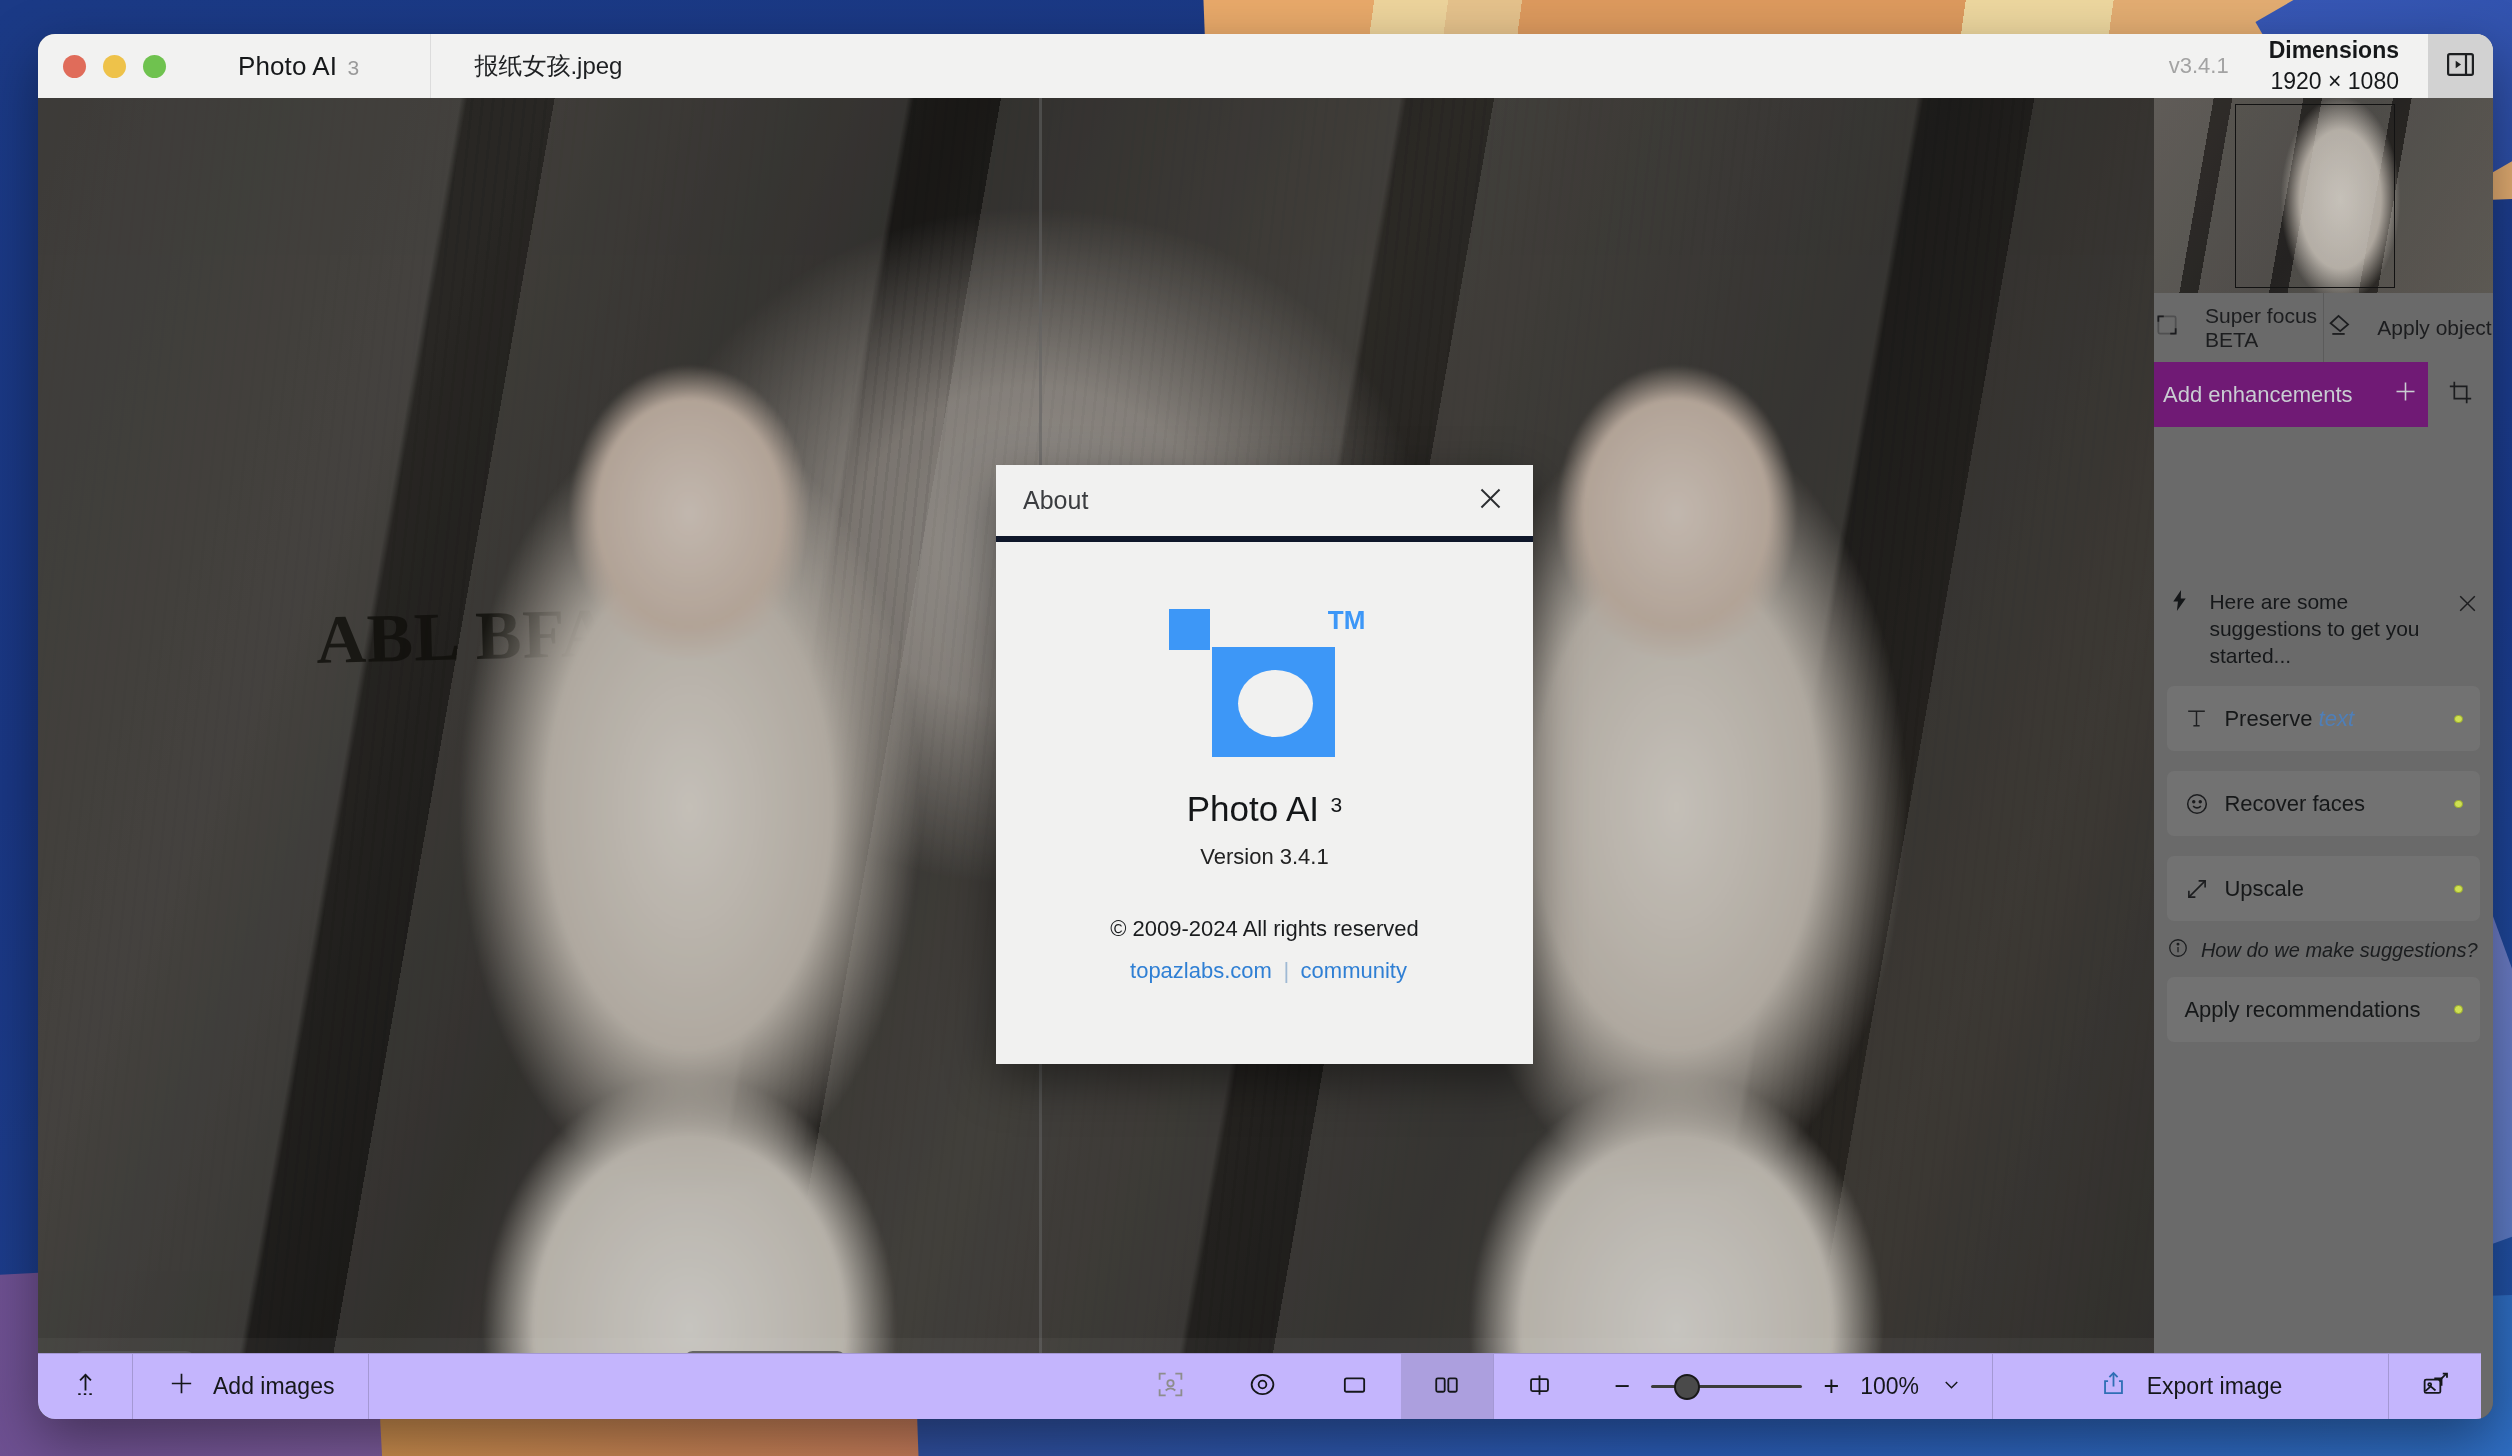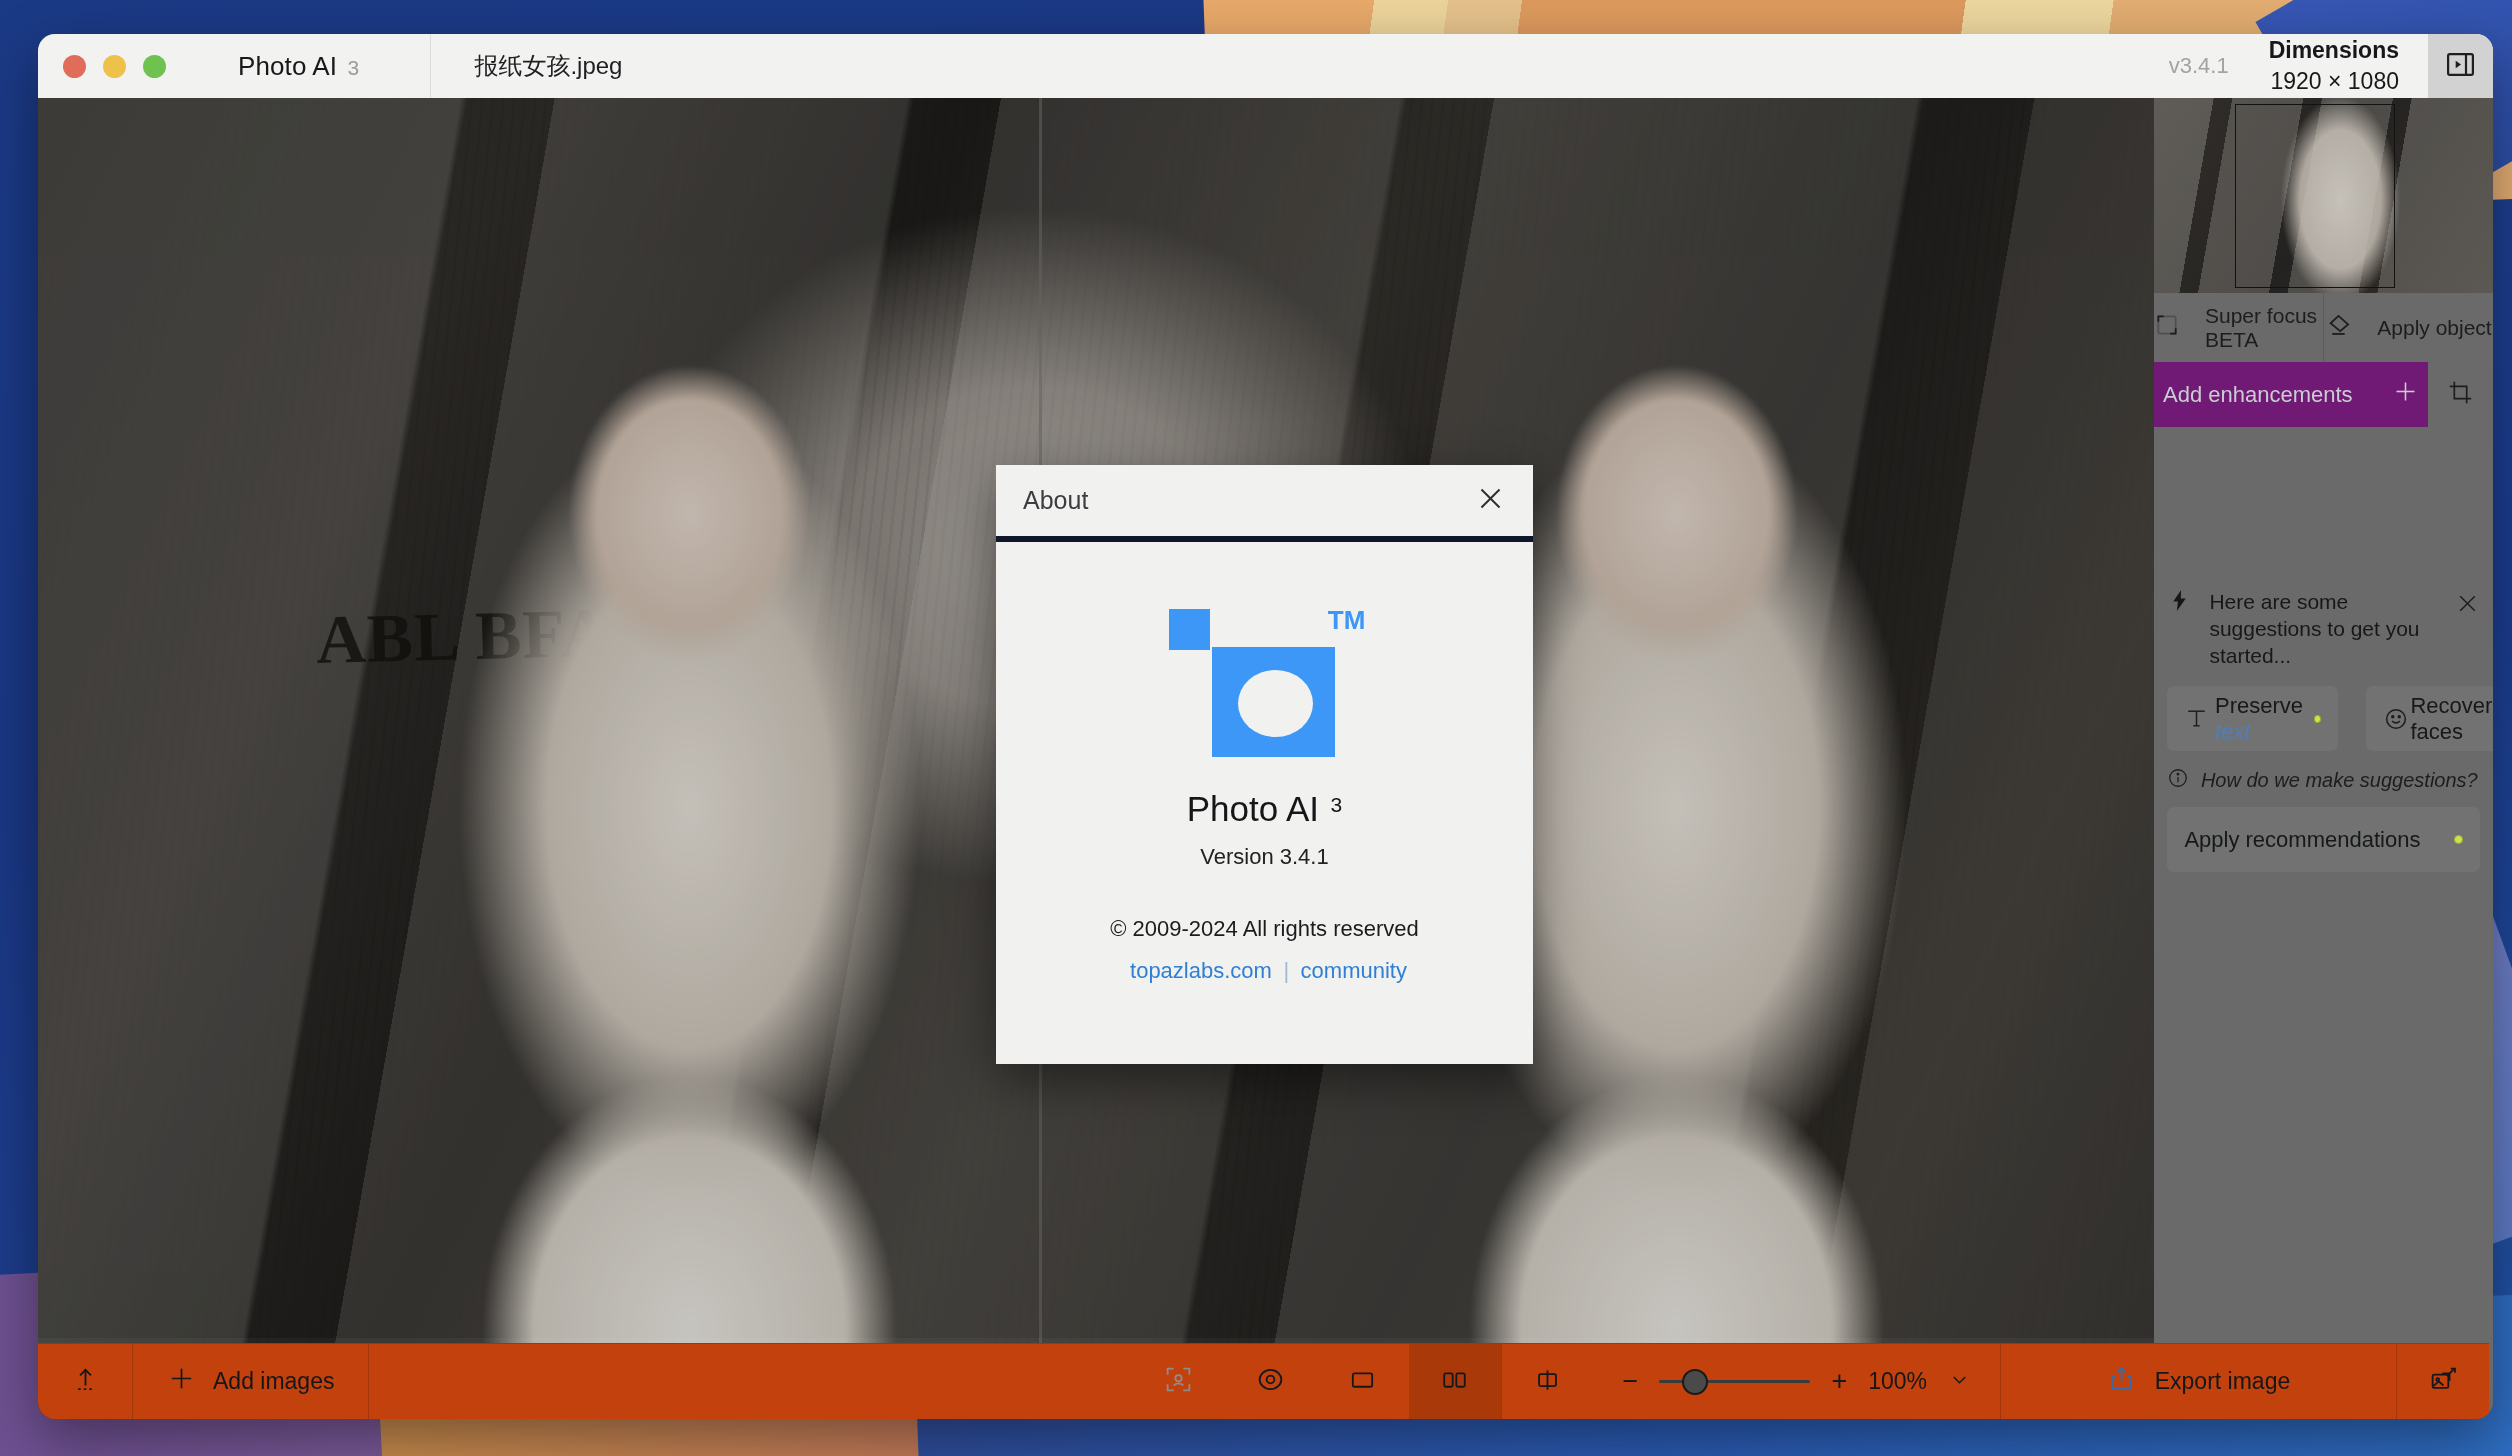--- a/index.html
+++ b/index.html
@@ -249,21 +249,21 @@
   .panel-spacer { height: 151px; }
 
   .suggest-head {
     display: flex; align-items: flex-start; gap: 17px;
     padding: 9.6px 13.4px 0 13.4px;
     color: #16181a;
   }
   .suggest-head .txt { flex: 1; font-size: 21px; line-height: 1.3; }
   .suggest-head .x { cursor: pointer; padding-top: 3.8px; }
 
-  .sug-list { padding: 17px 13.4px 0 13.4px; display: flex; flex-direction: row; gap: 28px; align-items: flex-end; }
+  .sug-list { padding: 17px 13.4px 0 13.4px; display: flex; flex-direction: column; gap: 20px; }
   .sug {
     height: 65px;
     background: rgba(255,255,255,.055);
     border-radius: 6.7px;
     display: flex; align-items: center;
     padding: 0 17px;
     cursor: pointer;
   }
   .sug .ico { width: 40px; display: flex; align-items: center; }
   .sug .lbl { font-size: 22px; color: #161819; }
@@ -281,24 +281,24 @@
   .apply {
     height: 65px; background: rgba(255,255,255,.055); border-radius: 6.7px;
     display: flex; align-items: center; padding: 0 17px;
     font-size: 22px; color: #161819; cursor: pointer;
   }
   .apply .led {
     margin-left: auto; width: 8.6px; height: 8.6px; border-radius: 50%;
     border: 1.9px solid #9aab2e; background: #cfe053;
   }
   .bb {
-    position: absolute; left: 0; right: 4px; bottom: 0;
-    height: 76px;
+    position: absolute; left: 0; right: 12px; bottom: 0;
+    height: 66px;
     display: flex; align-items: stretch;
-    background: #c2410c;
+    background: #c4b5fd;
     border-top: 1px solid rgba(0,0,0,.16);
   }
   .bb-cell {
     display: flex; align-items: center; justify-content: center;
     cursor: pointer;
   }
   .bb-sep { width: 1px; background: rgba(0,0,0,.16); }
   .bb-upload { width: 94px; }
   .bb-add { gap: 17px; padding: 0 34px; font-size: 23px; color: #15171a; }
   .bb-flex { flex: 1; }

